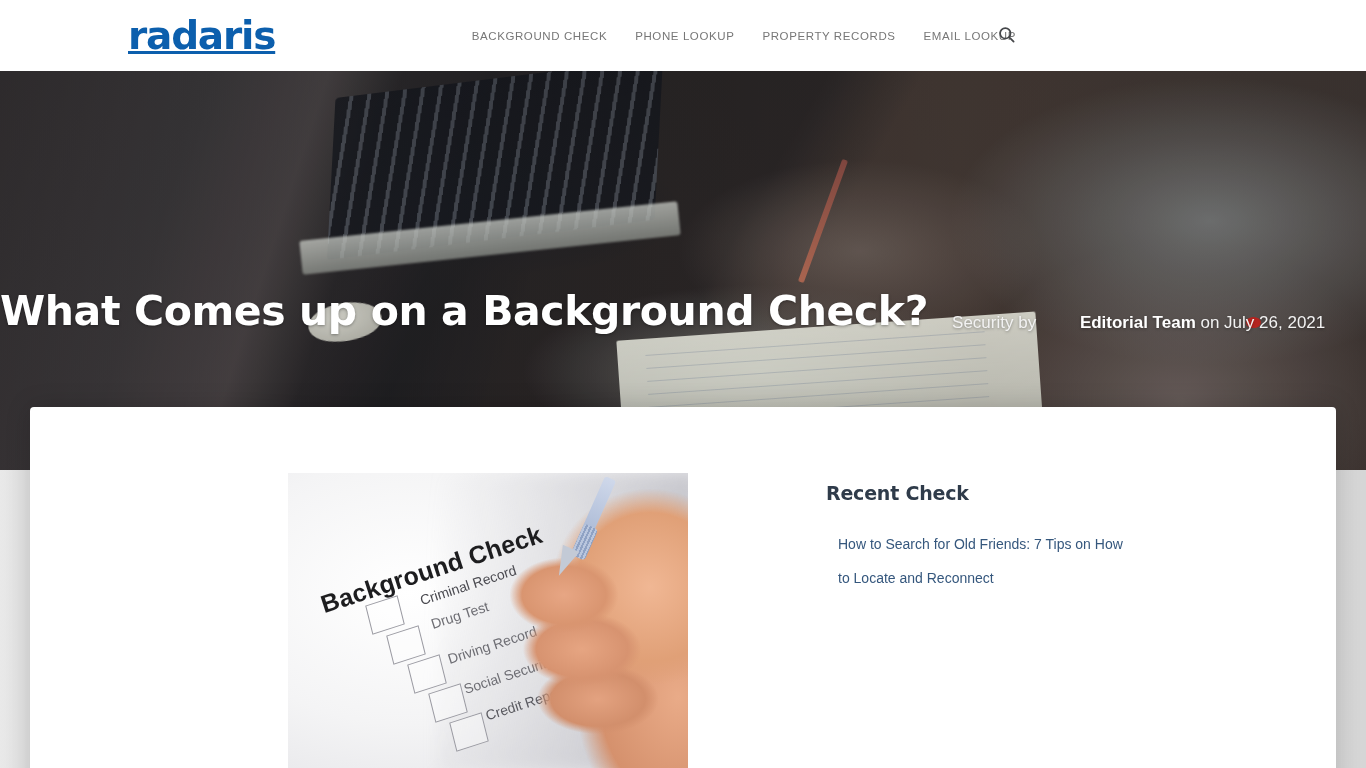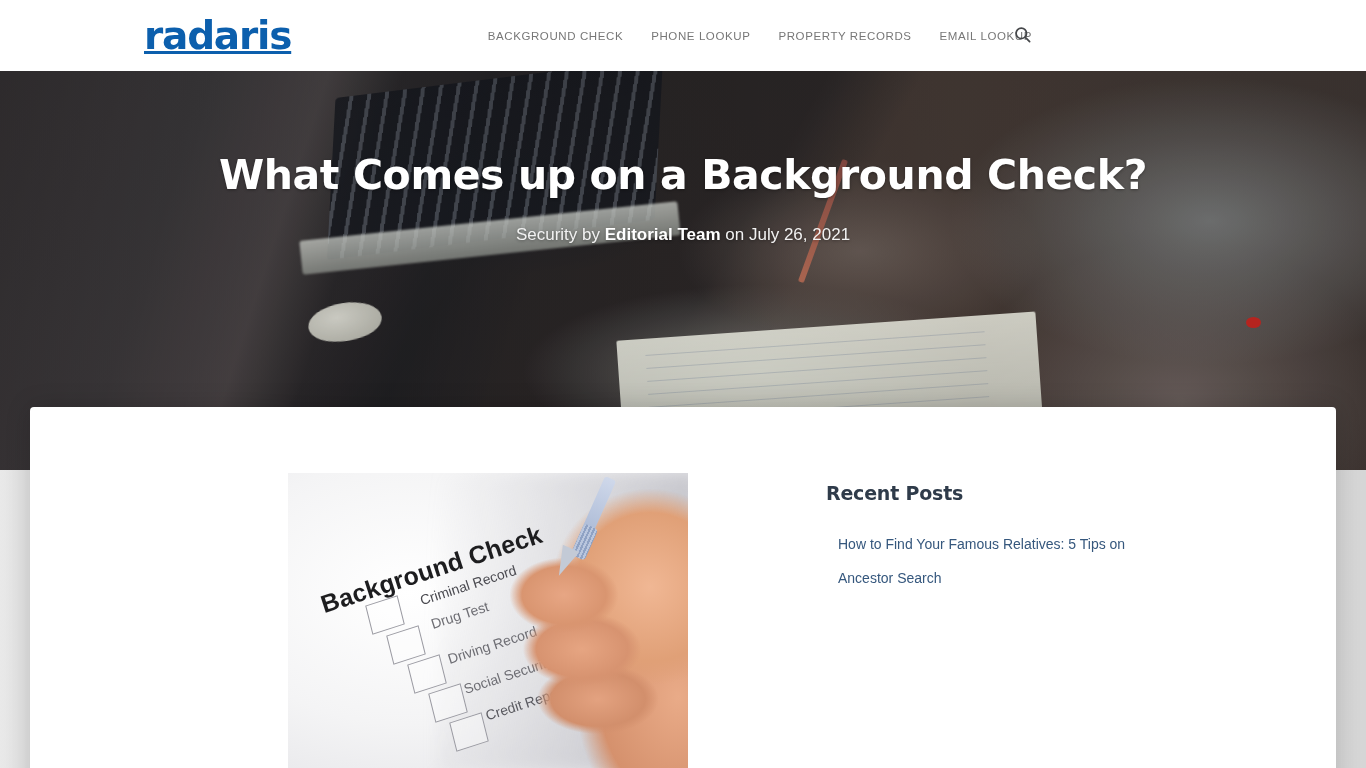--- a/index.html
+++ b/index.html
@@ -20,21 +20,21 @@
   .page-backdrop {
     position: absolute;
     left: 0; top: 470px;
     width: 1366px; height: 298px;
     background: linear-gradient(90deg,#e9e9e9 0%, #e2e2e2 2%, #d6d6d6 100%);
   }
 
   
   .site-header {
     position: absolute;
-    left: 16px; top: 0;
+    left: 0; top: 0;
     width: 1138px; height: 71px;
     background: #ffffff;
     display: flex;
     align-items: center;
     z-index: 30;
   }
 
   .logo {
     position: absolute;
     left: 128px; top: 16px;
@@ -185,25 +185,26 @@
     border-radius: 50% 50% 48% 48%;
     transform: rotate(-9deg);
     opacity: 0.85;
     filter: blur(0.6px);
   }
 
   .hero-content {
     position: absolute;
     inset: 0;
     display: flex;
-    flex-direction: column;
+    flex-direction: row;
     align-items: center;
     justify-content: flex-start;
     padding-top: 80px;
     z-index: 8;
+    gap: 24px;
   }
 
   .hero-title {
     font-size: 41px;
     line-height: 48px;
     font-weight: bold;
     color: #ffffff;
     text-align: center;
     letter-spacing: -0.4px;
     max-width: 1100px;
@@ -212,21 +213,21 @@
   }
 
   .hero-byline {
     margin-top: 24px;
     font-size: 17px;
     line-height: 24px;
     color: #f2f2f2;
     text-align: center;
     text-shadow: 0 1px 3px rgba(0,0,0,0.35);
   }
-  .hero-byline .author { font-weight: bold; color: #ffffff; }
+  .hero-byline .author { font-weight: bold; color: #ffffff; margin-left: 39px; }
 
   
   .content-card {
     position: absolute;
     left: 30px; top: 407px;
     width: 1306px;
     height: 400px;
     background: #ffffff;
     border-radius: 4px 4px 0 0;
     box-shadow: 0 0 26px rgba(0,0,0,0.16);
@@ -420,24 +421,24 @@
         <div class="cl-box cl-b4"></div>
 
         <div class="cl-hand"></div>
         <div class="cl-pen-body"></div>
         <div class="cl-pen-grip"></div>
         <div class="cl-pen-tip"></div>
       </div>
     </div>
 
     <aside class="sidebar">
-      <h2 class="sidebar-title">Recent Posts</h2>
+      <h2 class="sidebar-title">Recent Check</h2>
       <ul class="recent-list">
         <li class="recent-item">
-          <a class="recent-link" href="#">How to Find Your Famous Relatives: 5 Tips on Ancestor Search</a>
+          <a class="recent-link" href="#">How to Search for Old Friends: 7 Tips on How to Locate and Reconnect</a>
         </li>
 
       </ul>
     </aside>
 
   </div>
 </div>
 
 <header class="site-header">
   <a class="logo" href="#">radaris</a>

